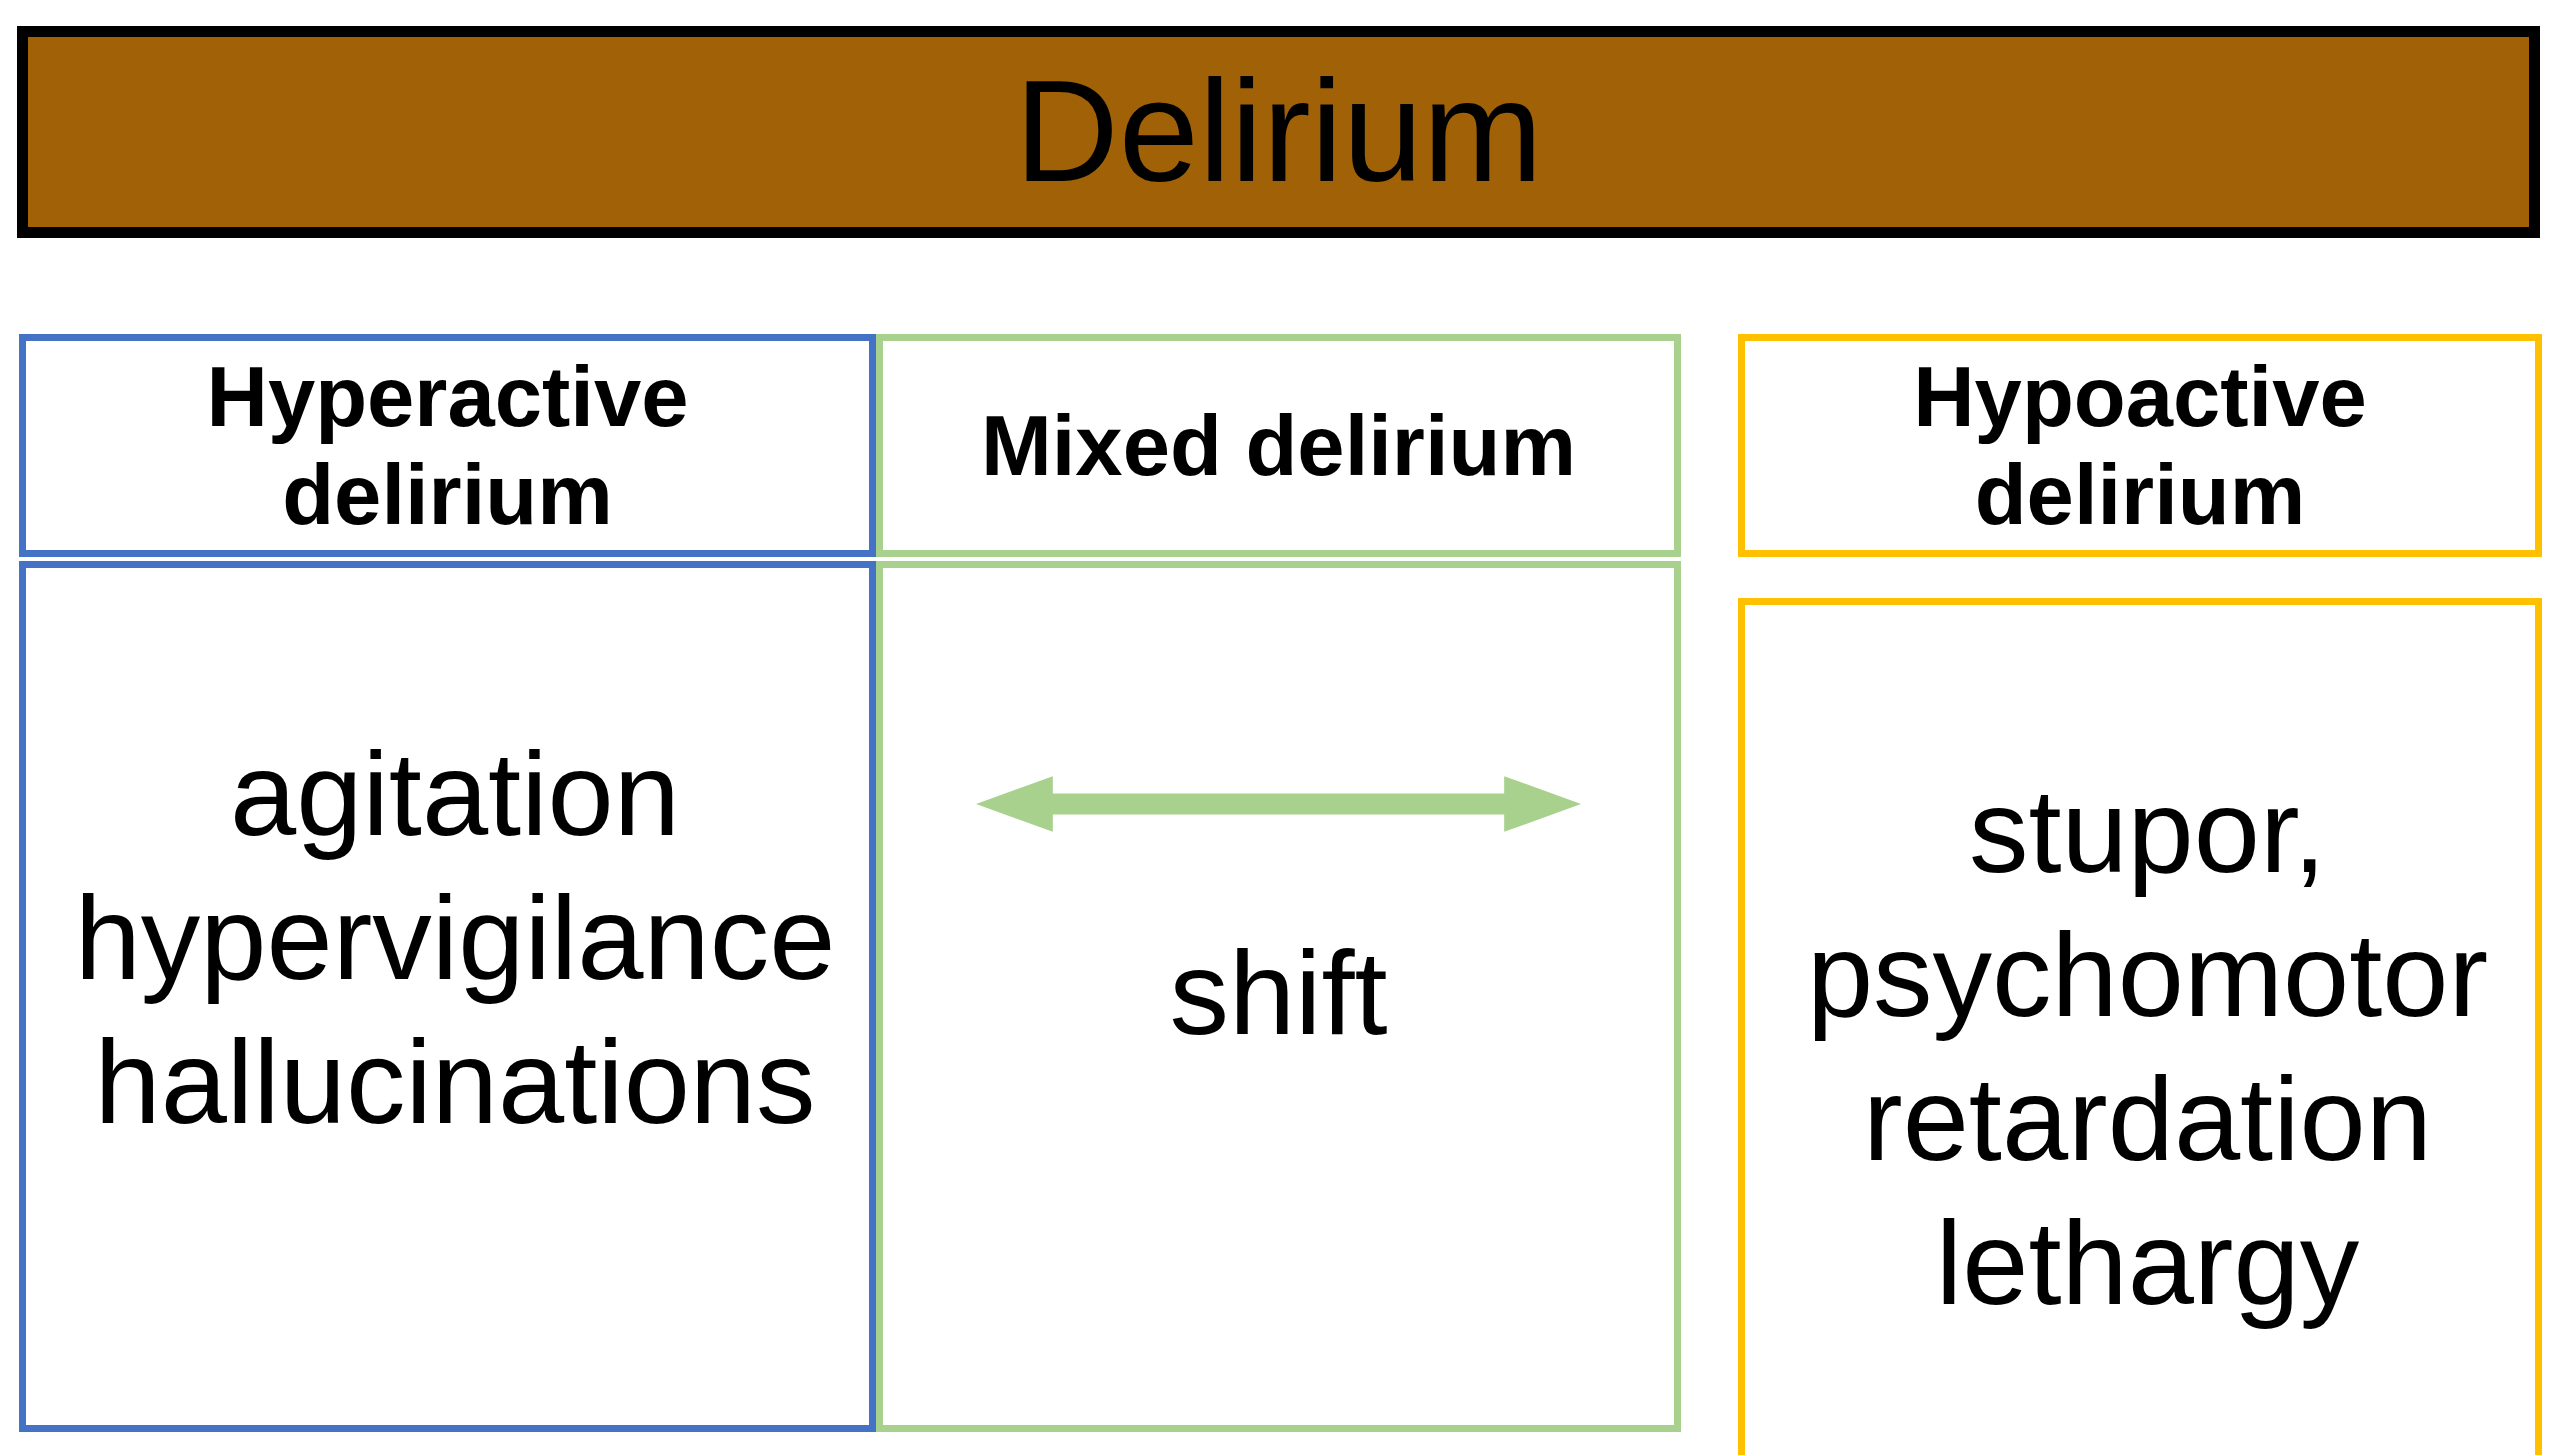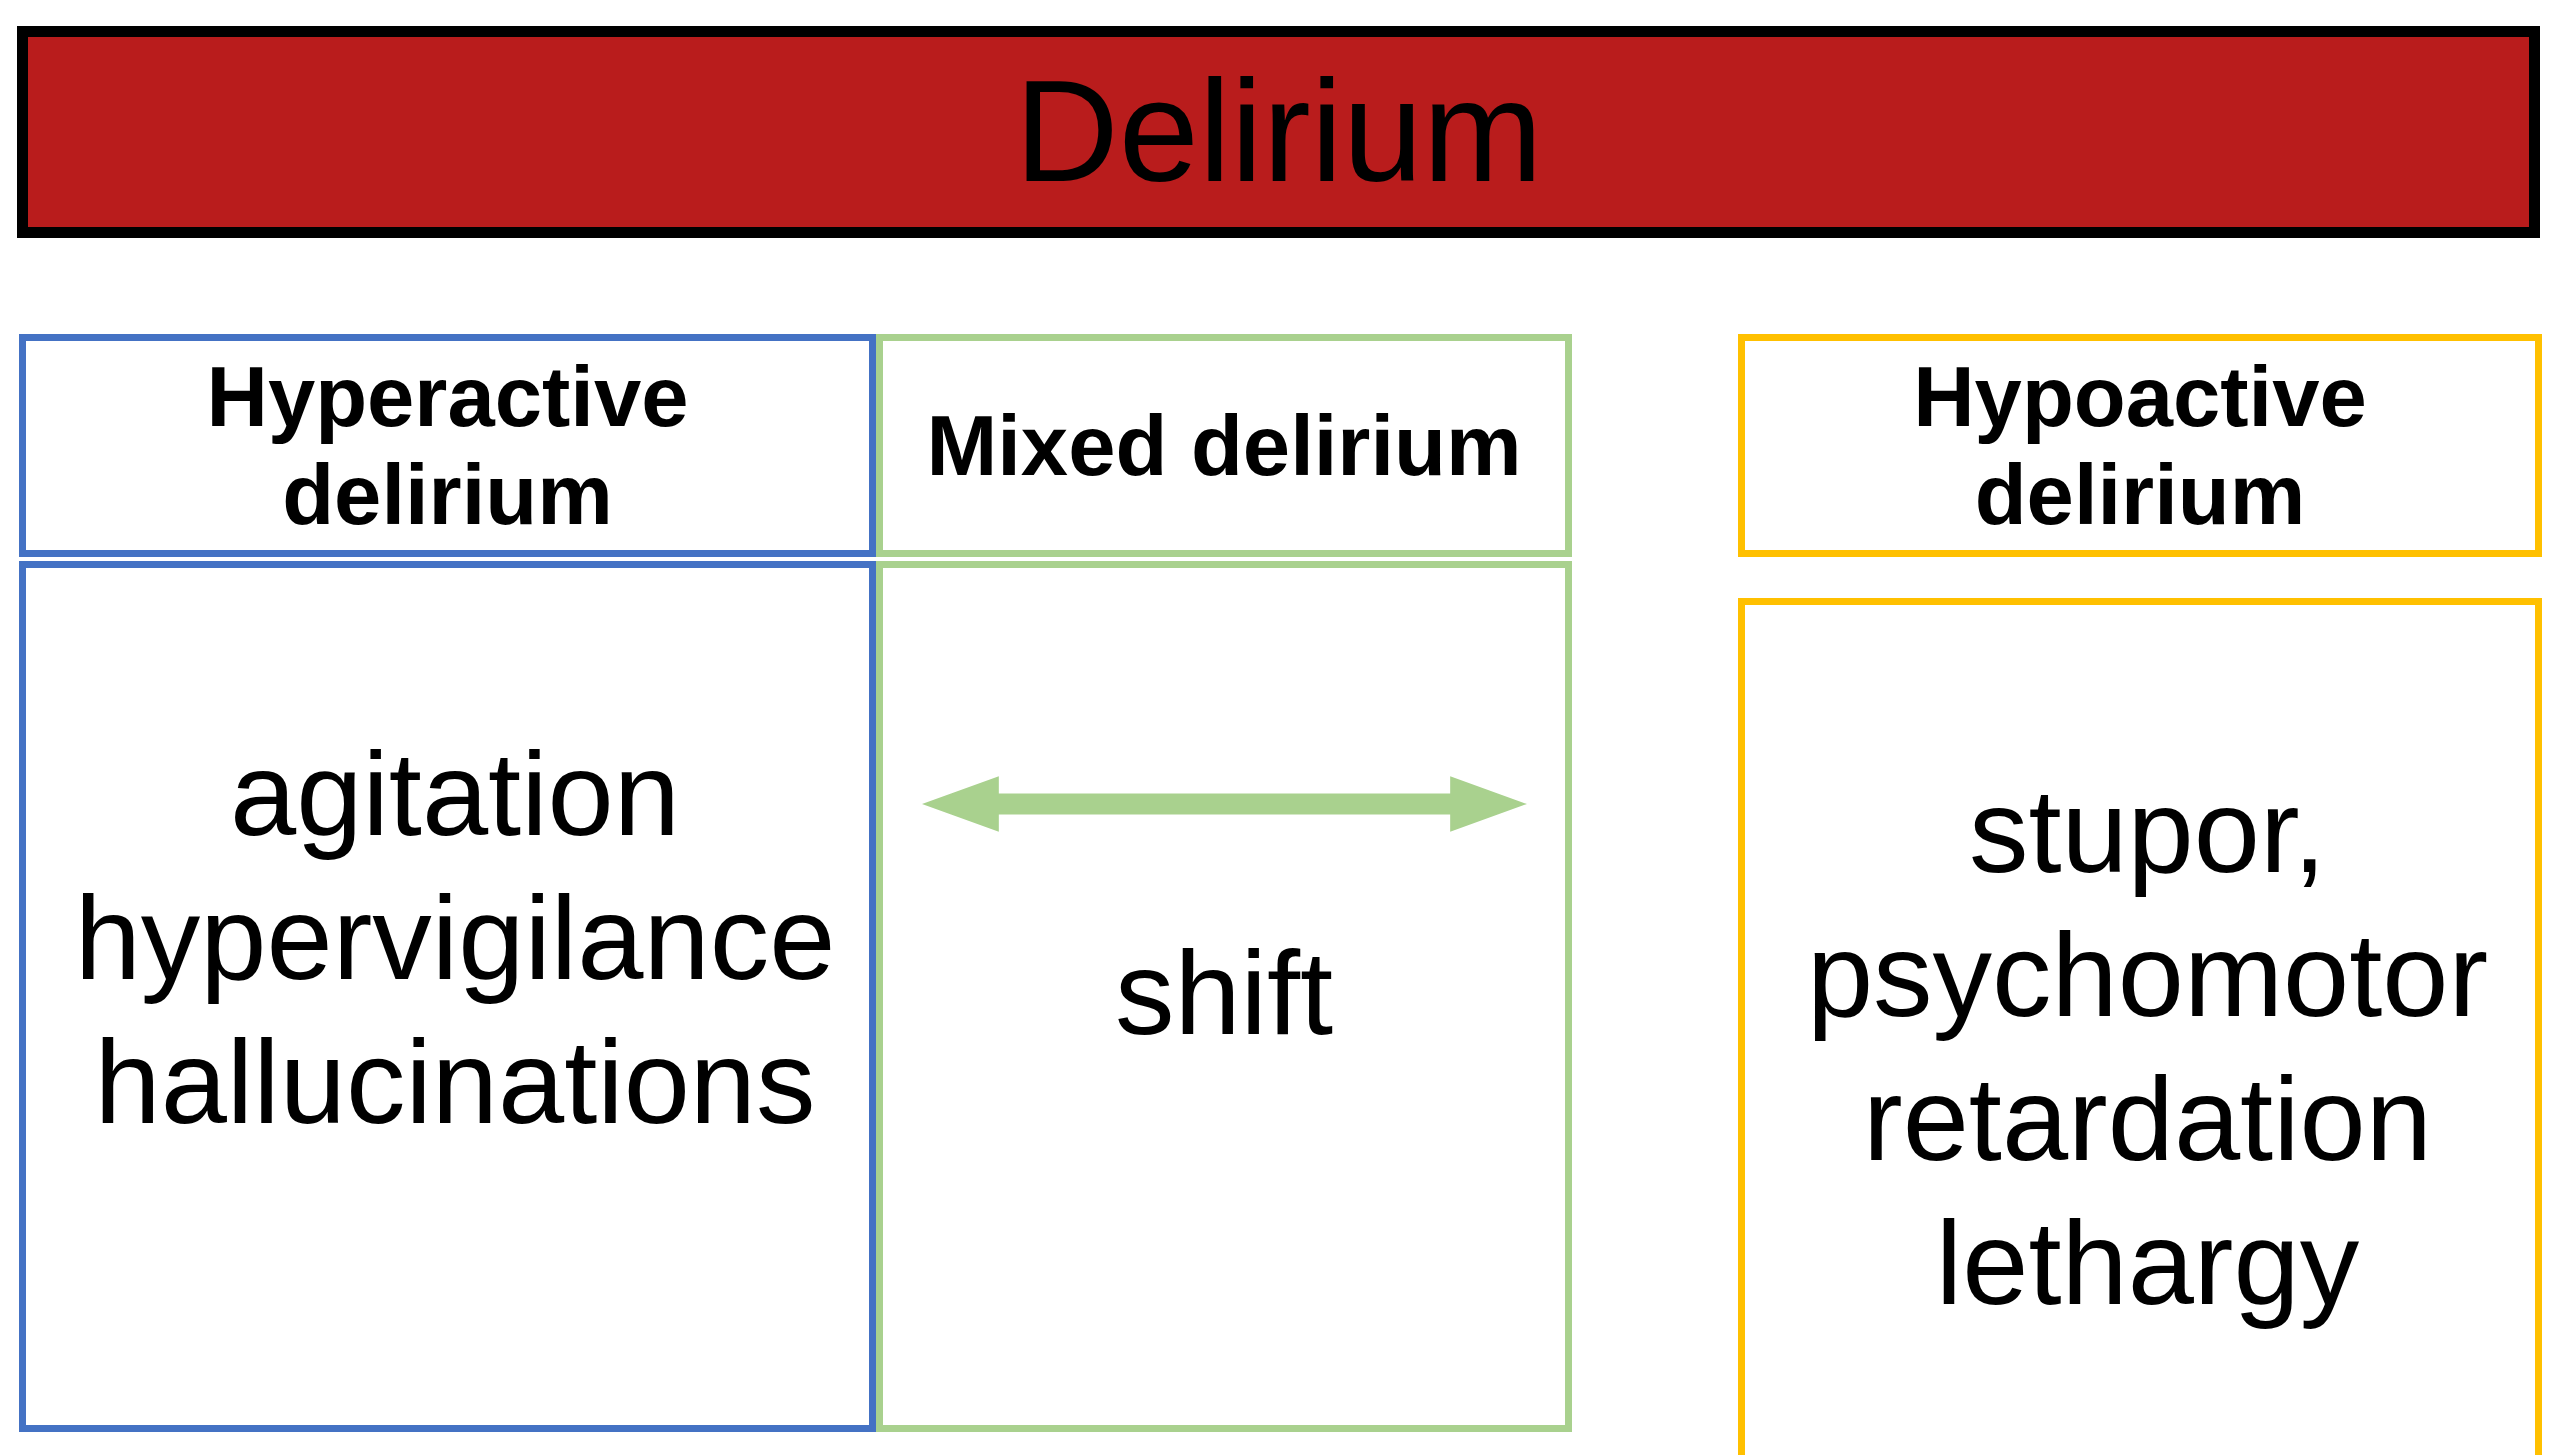--- a/index.html
+++ b/index.html
@@ -23,41 +23,41 @@
     height:1455px;
     background:var(--background);
     overflow:hidden;
   }
   
   .title-box{
     position:absolute;
     left:17.3px; top:26px;
     width:2523px; height:212px;
     border:11.5px solid var(--title-border);
-    background:#b91c1c;
+    background:#a16207;
     display:flex;
     align-items:center;
     justify-content:center;
   }
   .title-box .title-text{
     font-size:144px;
     font-weight:400;
     line-height:1;
     letter-spacing:0px;
     white-space:nowrap;
   }
   
   .col{
     position:absolute;
     top:334px;
     display:flex;
     flex-direction:column;
   }
   .col-hyperactive{ left:19px;  width:857px;border-radius:9px; }
-  .col-mixed     { left:876px; width:696px; }
+  .col-mixed     { left:876px; width:805px; }
   .col-hypoactive{ left:1738px; width:804px;gap:37px; }
 
   .hdr{
     height:223px;
     border-style:solid;
     border-width:7.7px;
     background:#fff;
     display:flex;
     align-items:center;
     justify-content:center;

